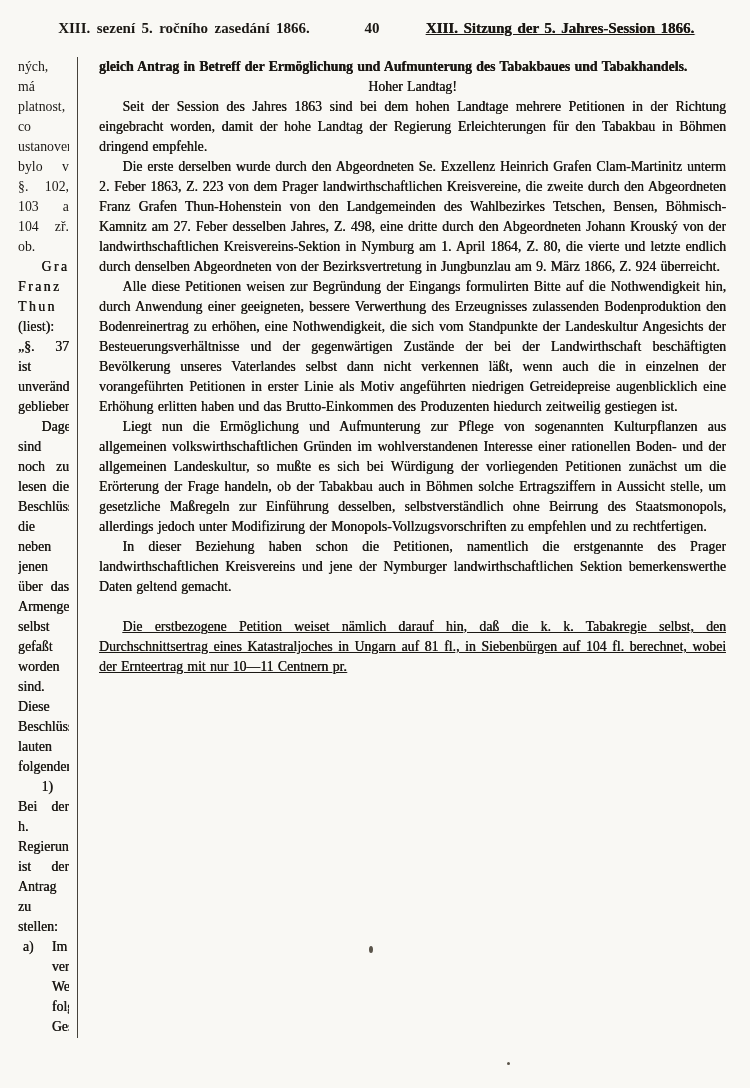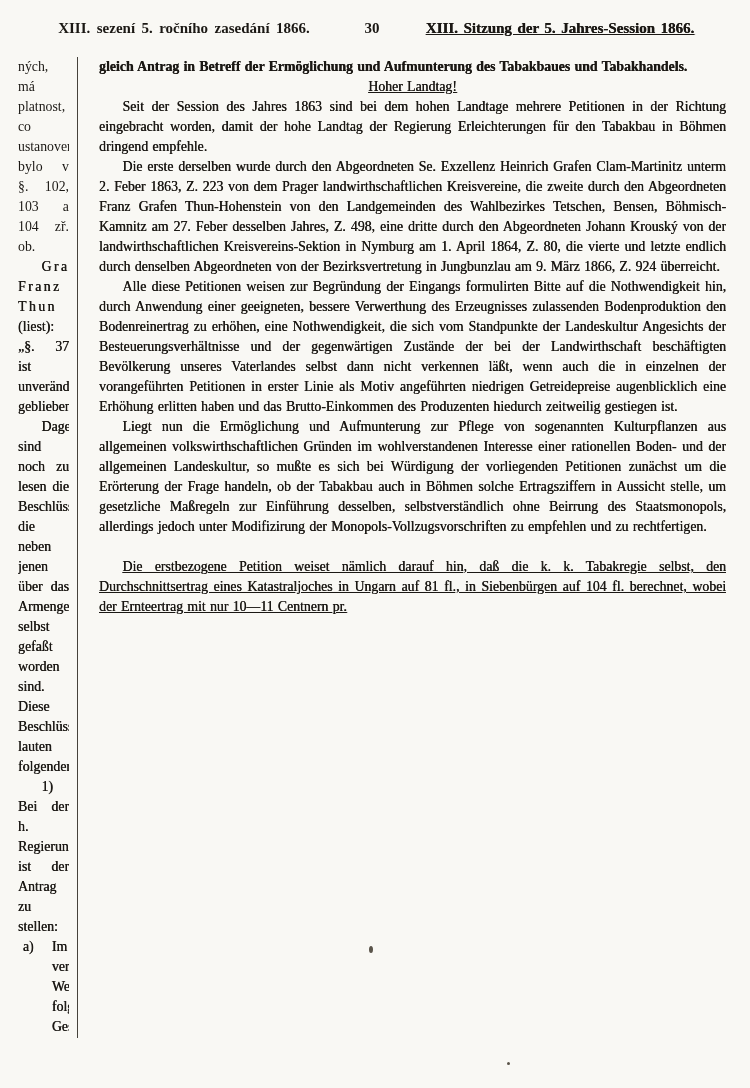--- a/index.html
+++ b/index.html
@@ -41,59 +41,60 @@
   .para {
     margin: 0; text-align: justify;
     font-size: 13.8px; line-height: 20px;
     word-spacing: 0.06em;
   }
   
   .de { text-shadow: 0.35px 0 0 currentColor; }
   .cs { word-spacing: 0.14em; }
 
   .indent { text-indent: 1.7em; }
-  .center { text-align: center; text-indent: 0; text-decoration: underline; }
+  .center { text-align: center; text-indent: 0; }
   .list   { padding-left: 2.45em; position: relative; }
   .marker { position: absolute; left: 0.35em; letter-spacing: 0; }
   .gap    { margin-top: 20px; text-decoration: underline; }
 
   .sp { letter-spacing: 2.4px; }
   .b  { font-weight: bold; }
 
   .speck { position: absolute; background: #5a544a; border-radius: 50%; }
   .speck-1 { left: 369px; top: 946px; width: 4px; height: 7px; }
   .speck-2 { left: 507px; top: 1062px; width: 3px; height: 3px; }
 </style>
 </head>
 <body>
 
 <div class="page">
 
   <header class="pagehead">
     <span class="ht left cs">XIII. sezení 5. ročního zasedání 1866.</span>
-    <span class="pageno">30</span>
+    <span class="pageno">40</span>
     <span class="ht right">XIII. Sitzung der 5. Jahres-Session 1866.</span>
   </header>
 
   <div class="cols">
     <div class="col col-left" id="col-left">
         <p class="para cs"><span>ných, má platnost, co ustanoveno bylo v §. 102, 103 a 104 zř. ob.</span></p>
         <p class="para de indent"><span class="sp">Graf Franz Thun</span><span> (liest): „§. 37 ist unverändert geblieben.</span></p>
         <p class="para de indent"><span>Dagegen sind noch zu lesen die Beschlüsse, die neben jenen über das Armengesetz selbst gefaßt worden sind. Diese Beschlüsse lauten folgendermaßen:</span></p>
         <p class="para de indent"><span>1) Bei der h. Regierung ist der Antrag zu stellen:</span></p>
         <p class="para de list"><span class="marker">a)</span><span>Im verfassungsmäßigen Wege folgendes Gesetz zu erlassen:</span></p>
       </div>
     <div class="divider"></div>
     <div class="col col-right" id="col-right">
         <p class="para de"><span class="b">gleich Antrag in Betreff der Ermöglichung und Aufmunterung des Tabakbaues und Tabakhandels.</span></p>
         <p class="para de center"><span>Hoher Landtag!</span></p>
         <p class="para de indent"><span>Seit der Session des Jahres 1863 sind bei dem hohen Landtage mehrere Petitionen in der Richtung eingebracht worden, damit der hohe Landtag der Regierung Erleichterungen für den Tabakbau in Böhmen dringend empfehle.</span></p>
         <p class="para de indent"><span>Die erste derselben wurde durch den Abgeordneten Se. Exzellenz Heinrich Grafen Clam-Martinitz unterm 2. Feber 1863, Z. 223 von dem Prager landwirthschaftlichen Kreisvereine, die zweite durch den Abgeordneten Franz Grafen Thun-Hohenstein von den Landgemeinden des Wahlbezirkes Tetschen, Bensen, Böhmisch-Kamnitz am 27. Feber desselben Jahres, Z. 498, eine dritte durch den Abgeordneten Johann Krouský von der landwirthschaftlichen Kreisvereins-Sektion in Nymburg am 1. April 1864, Z. 80, die vierte und letzte endlich durch denselben Abgeordneten von der Bezirksvertretung in Jungbunzlau am 9. März 1866, Z. 924 überreicht.</span></p>
         <p class="para de indent"><span>Alle diese Petitionen weisen zur Begründung der Eingangs formulirten Bitte auf die Nothwendigkeit hin, durch Anwendung einer geeigneten, bessere Verwerthung des Erzeugnisses zulassenden Bodenproduktion den Bodenreinertrag zu erhöhen, eine Nothwendigkeit, die sich vom Standpunkte der Landeskultur Angesichts der Besteuerungsverhältnisse und der gegenwärtigen Zustände der bei der Landwirthschaft beschäftigten Bevölkerung unseres Vaterlandes selbst dann nicht verkennen läßt, wenn auch die in einzelnen der vorangeführten Petitionen in erster Linie als Motiv angeführten niedrigen Getreidepreise augenblicklich eine Erhöhung erlitten haben und das Brutto-Einkommen des Produzenten hiedurch zeitweilig gestiegen ist.</span></p>
         <p class="para de indent"><span>Liegt nun die Ermöglichung und Aufmunterung zur Pflege von sogenannten Kulturpflanzen aus allgemeinen volkswirthschaftlichen Gründen im wohlverstandenen Interesse einer rationellen Boden- und der allgemeinen Landeskultur, so mußte es sich bei Würdigung der vorliegenden Petitionen zunächst um die Erörterung der Frage handeln, ob der Tabakbau auch in Böhmen solche Ertragsziffern in Aussicht stelle, um gesetzliche Maßregeln zur Einführung desselben, selbstverständlich ohne Beirrung des Staatsmonopols, allerdings jedoch unter Modifizirung der Monopols-Vollzugsvorschriften zu empfehlen und zu rechtfertigen.</span></p>
+        <p class="para de indent"><span>In dieser Beziehung haben schon die Petitionen, namentlich die erstgenannte des Prager landwirthschaftlichen Kreisvereins und jene der Nymburger landwirthschaftlichen Sektion bemerkenswerthe Daten geltend gemacht.</span></p>
         <p class="para de indent gap"><span>Die erstbezogene Petition weiset nämlich darauf hin, daß die k. k. Tabakregie selbst, den Durchschnittsertrag eines Katastraljoches in Ungarn auf 81 fl., in Siebenbürgen auf 104 fl. berechnet, wobei der Ernteertrag mit nur 10—11 Centnern pr.</span></p>
       </div>
   </div>
 
   <div class="speck speck-1"></div>
   <div class="speck speck-2"></div>
 
 </div>
 
 </body></html>

